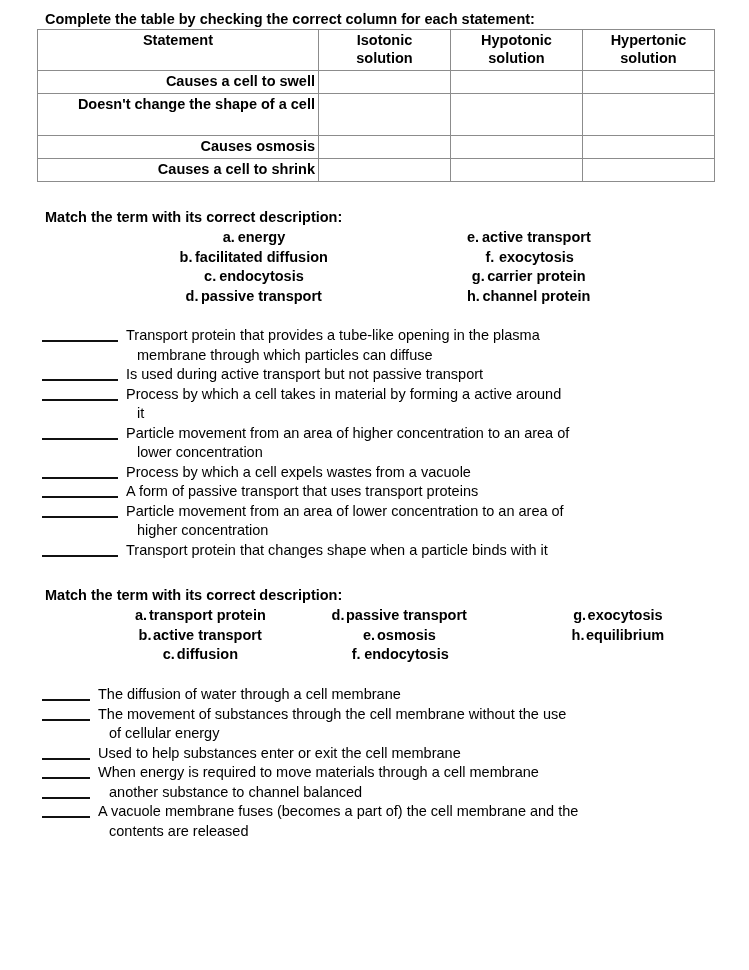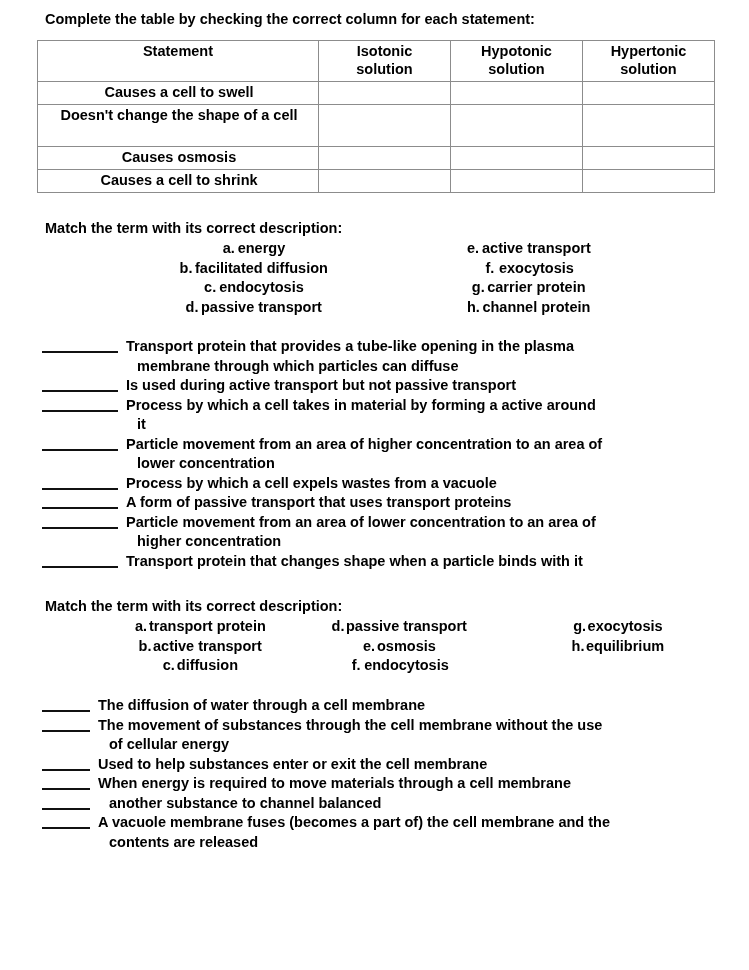--- a/index.html
+++ b/index.html
@@ -40,21 +40,21 @@
   
   .prompt {
     font-size: 14.5px;
     font-weight: bold;
     margin-left: 45px;
     line-height: 18px;
   }
 
   
   .table-wrap {
-    margin: 12px 0 0 37px;
+    margin: 1px 0 0 37px;
     width: 675px;
   }
   table.worksheet-table {
     border-collapse: collapse;
     width: 675px;
     table-layout: fixed;
   }
   table.worksheet-table th,
   table.worksheet-table td {
     border: 1px solid #8c8c8c;
@@ -62,21 +62,21 @@
     font-weight: bold;
     padding: 0;
     vertical-align: top;
   }
   table.worksheet-table th {
     text-align: center;
     line-height: 18px;
     padding: 1px 2px 3px 2px;
   }
   table.worksheet-table td.stmt {
-    text-align: center;
+    text-align: right;
     padding: 1px 3px 2px 5px;
     line-height: 19px;
   }
   table.worksheet-table td.mark {
     height: 20px;
   }
   col.c-stmt { width: 281px; }
   col.c-sol  { width: 132px; }
 
   
@@ -106,21 +106,21 @@
   }
   .term-key {
     display: inline-block;
   }
   .term-list.two-col .term-key { min-width: 18px; }
   .term-list.three-col .term-key { min-width: 16px; }
 
   
   .blank-list {
     font-size: 14.5px;
-    font-weight: bold;
+    font-weight: normal;
     line-height: 19.5px;
   }
   .blank-item {
     position: relative;
     padding-left: 126px;
     text-indent: -0px;
     margin: 0;
   }
   .blank-item .blank-rule {
     position: absolute;

